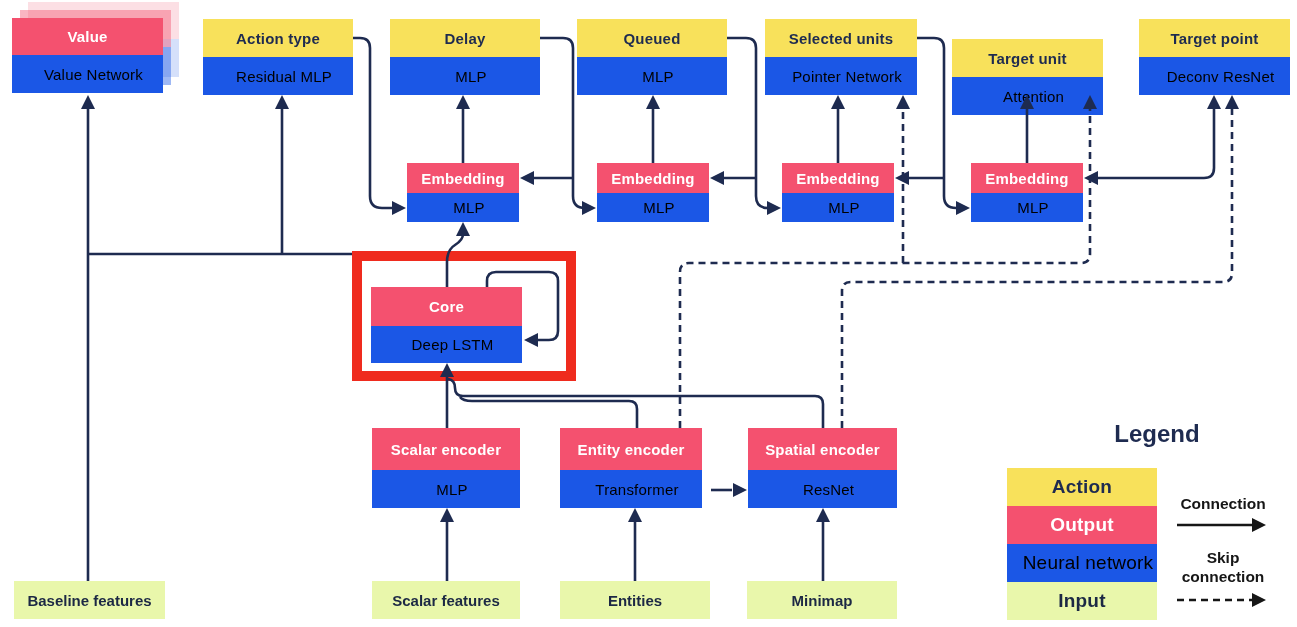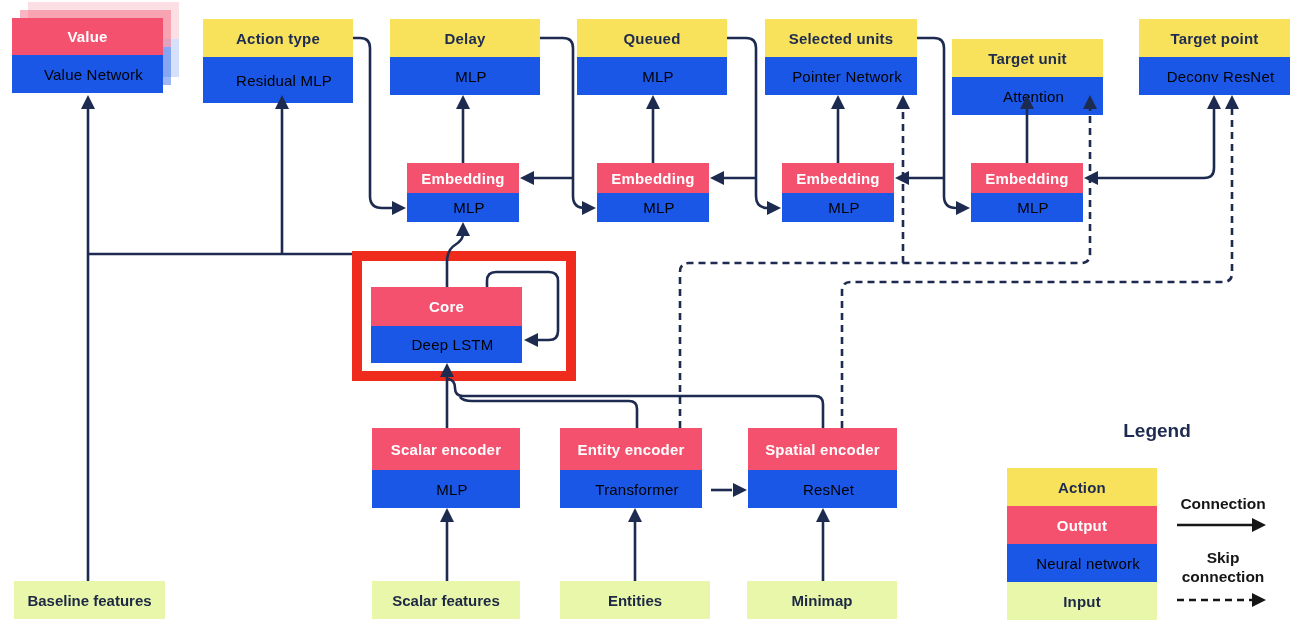--- a/index.html
+++ b/index.html
@@ -20,24 +20,24 @@
         font-size:15px;font-weight:700;color:#1c2844;background:var(--input);z-index:2;}
   #highlight{position:absolute;left:352px;top:251px;width:224px;height:130px;
         box-sizing:border-box;border:10px solid var(--highlight);z-index:3;}
   #wires{position:absolute;left:0;top:0;z-index:4;pointer-events:none;}
   #wires path{fill:none;stroke:var(--line);stroke-width:2.6px;}
   #wires path.dash{stroke-dasharray:7 5;}
   #wires polygon{fill:var(--line);stroke:none;}
   #wires .blk path{stroke:#161616;stroke-width:2.4px;}
   #wires .blk polygon{fill:#161616;}
   #legend-title{position:absolute;left:1090px;top:420px;width:134px;text-align:center;
-        font-size:19px;font-weight:700;color:var(--line);z-index:2;}
+        font-size:24px;font-weight:700;color:var(--line);z-index:2;}
   #legend-swatches{position:absolute;left:1007px;top:468px;width:150px;z-index:2;}
   .lg-row{height:38px;display:flex;align-items:center;justify-content:center;
-        font-size:15px;font-weight:600;}
+        font-size:19px;font-weight:600;}
   .lg-label{position:absolute;width:110px;text-align:center;font-size:15.5px;
         font-weight:600;color:#161616;line-height:19px;z-index:2;}
   #conn-label{left:1168px;top:494px;}
   #skip-label{left:1168px;top:548px;}
 </style>
 </head>
 <body>
 
 <div id="canvas">
 
@@ -58,21 +58,21 @@
           <div class="part neural" style="height: 38px;">
             <span>Value Network</span>
           </div>
         </div>
       </div>
       <div class="node" style="left: 203px; top: 19px; width: 150px;">
         <div class="main">
           <div class="part action" style="height: 38px;">
             <span>Action type</span>
           </div>
-          <div class="part neural" style="height: 46px;">
+          <div class="part neural" style="height: 38px;">
             <span>Residual MLP</span>
           </div>
         </div>
       </div>
       <div class="node" style="left: 390px; top: 19px; width: 150px;">
         <div class="main">
           <div class="part action" style="height: 38px;">
             <span>Delay</span>
           </div>
           <div class="part neural" style="height: 38px;">

